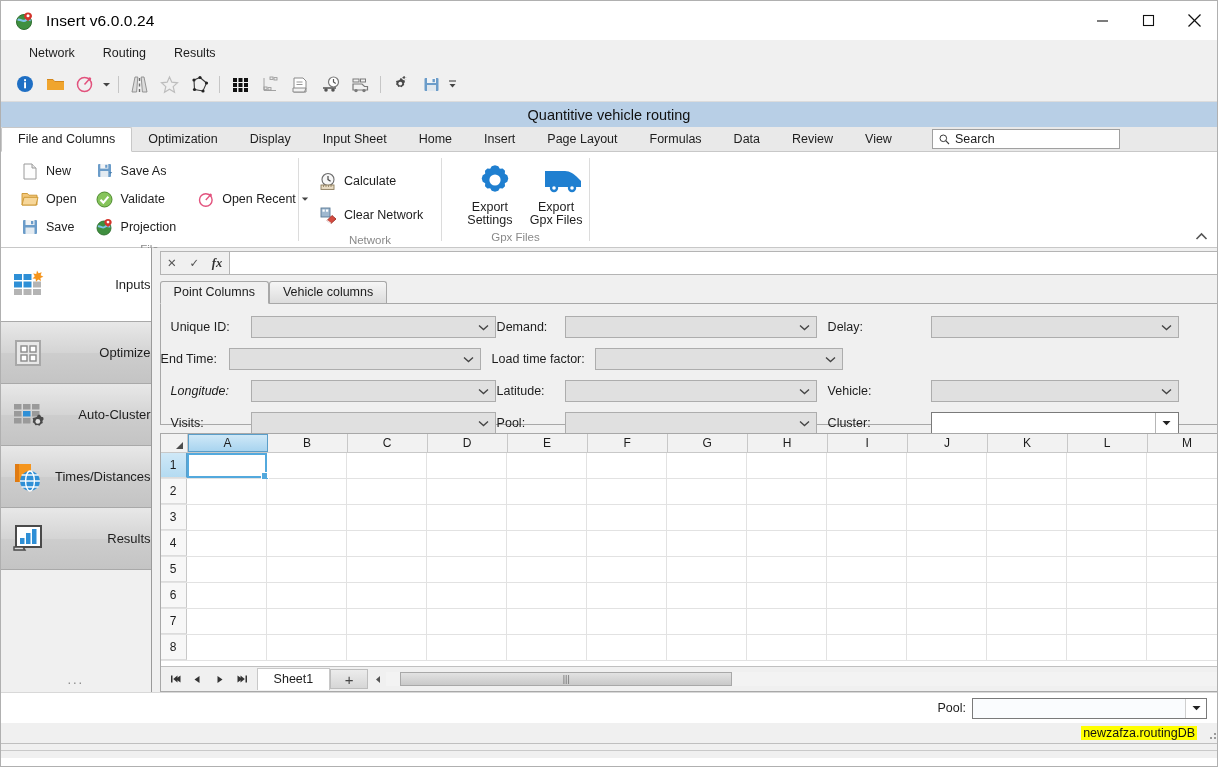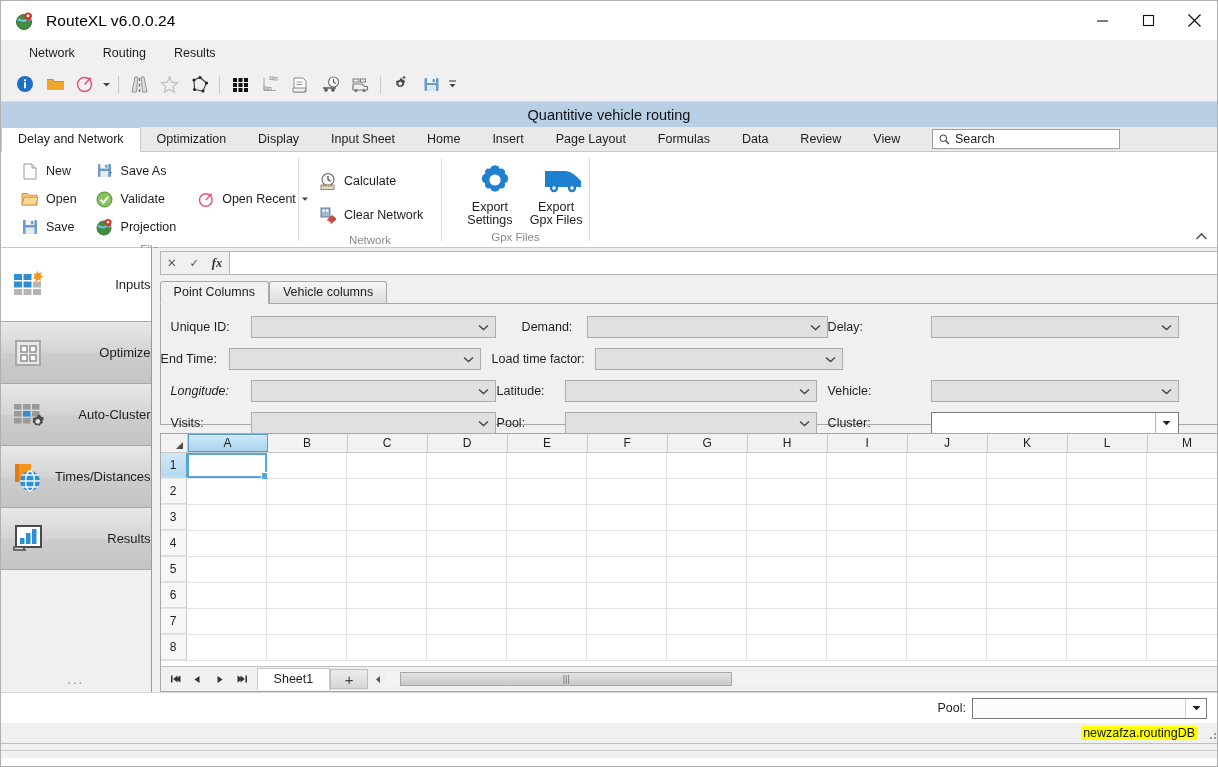--- a/index.html
+++ b/index.html
@@ -149,21 +149,21 @@
   <div class="titlebar">
     <div class="app-icon">
       <svg width="20" height="20" viewBox="0 0 20 20">
         <circle cx="9" cy="11" r="7.5" fill="#3f8f3f"></circle>
         <path d="M2.2 9 C5 7 8 12 11 9 C13 7 15 10 16.4 9" stroke="#7fc3e8" stroke-width="2.2" fill="none"></path>
         <circle cx="9" cy="11" r="7.5" fill="none" stroke="#2f6f2f" stroke-width="1"></circle>
         <path d="M13 1.5 C15.4 1.5 17 3.1 17 5 C17 7.4 13 10 13 10 C13 10 9 7.4 9 5 C9 3.1 10.6 1.5 13 1.5 Z" fill="#d4342b"></path>
         <circle cx="13" cy="4.8" r="1.5" fill="#fff"></circle>
       </svg>
     </div>
-    <div class="app-title">RouteXL v6.0.0.24</div>
+    <div class="app-title">Insert v6.0.0.24</div>
     <div class="wbtns">
       <div class="wbtn">
         <svg width="13" height="13" viewBox="0 0 13 13">
             <line x1="1" y1="7" x2="12" y2="7" stroke="#111" stroke-width="1.1"></line>
           </svg>
       </div>
       <div class="wbtn">
         <svg width="13" height="13" viewBox="0 0 13 13">
             <rect x="1.5" y="1.5" width="10" height="10" fill="none" stroke="#111" stroke-width="1.1"></rect>
           </svg>
@@ -306,21 +306,21 @@
           <path d="M2.5 7 L5.5 10.5 L8.5 7" fill="#444"></path>
         </svg>
     </div>
   </div>
 
   <div class="banner">
     <span>Quantitive vehicle routing</span>
   </div>
 
   <div class="ribtabs">
-    <div class="ribtab active">Delay and Network</div>
+    <div class="ribtab active">File and Columns</div>
     <div class="ribtab">Optimization</div>
     <div class="ribtab">Display</div>
     <div class="ribtab">Input Sheet</div>
     <div class="ribtab">Home</div>
     <div class="ribtab">Insert</div>
     <div class="ribtab">Page Layout</div>
     <div class="ribtab">Formulas</div>
     <div class="ribtab">Data</div>
     <div class="ribtab">Review</div>
     <div class="ribtab">View</div>
@@ -611,21 +611,21 @@
             <span class="flabel" style="width:80px;">Unique ID:</span>
             <span class="fcombo" style="width:245px;">
               <span class="cv">
                   <svg width="11" height="7" viewBox="0 0 11 7">
                     <path d="M1 1.4 L5.5 5.6 L10 1.4" fill="none" stroke="#444" stroke-width="1.3"></path>
                   </svg>
                 </span>
             </span>
           </div>
           <div class="fcell" style="width:331px;">
-            <span class="flabel" style="width:68px;padding-left:25px;">Demand:</span>
+            <span class="flabel" style="width:68px;">Demand:</span>
             <span class="fcombo" style="width:252px;">
               <span class="cv">
                   <svg width="11" height="7" viewBox="0 0 11 7">
                     <path d="M1 1.4 L5.5 5.6 L10 1.4" fill="none" stroke="#444" stroke-width="1.3"></path>
                   </svg>
                 </span>
             </span>
           </div>
           <div class="fcell" style="flex:1;">
             <span class="flabel" style="width:103px;">Delay:</span>

